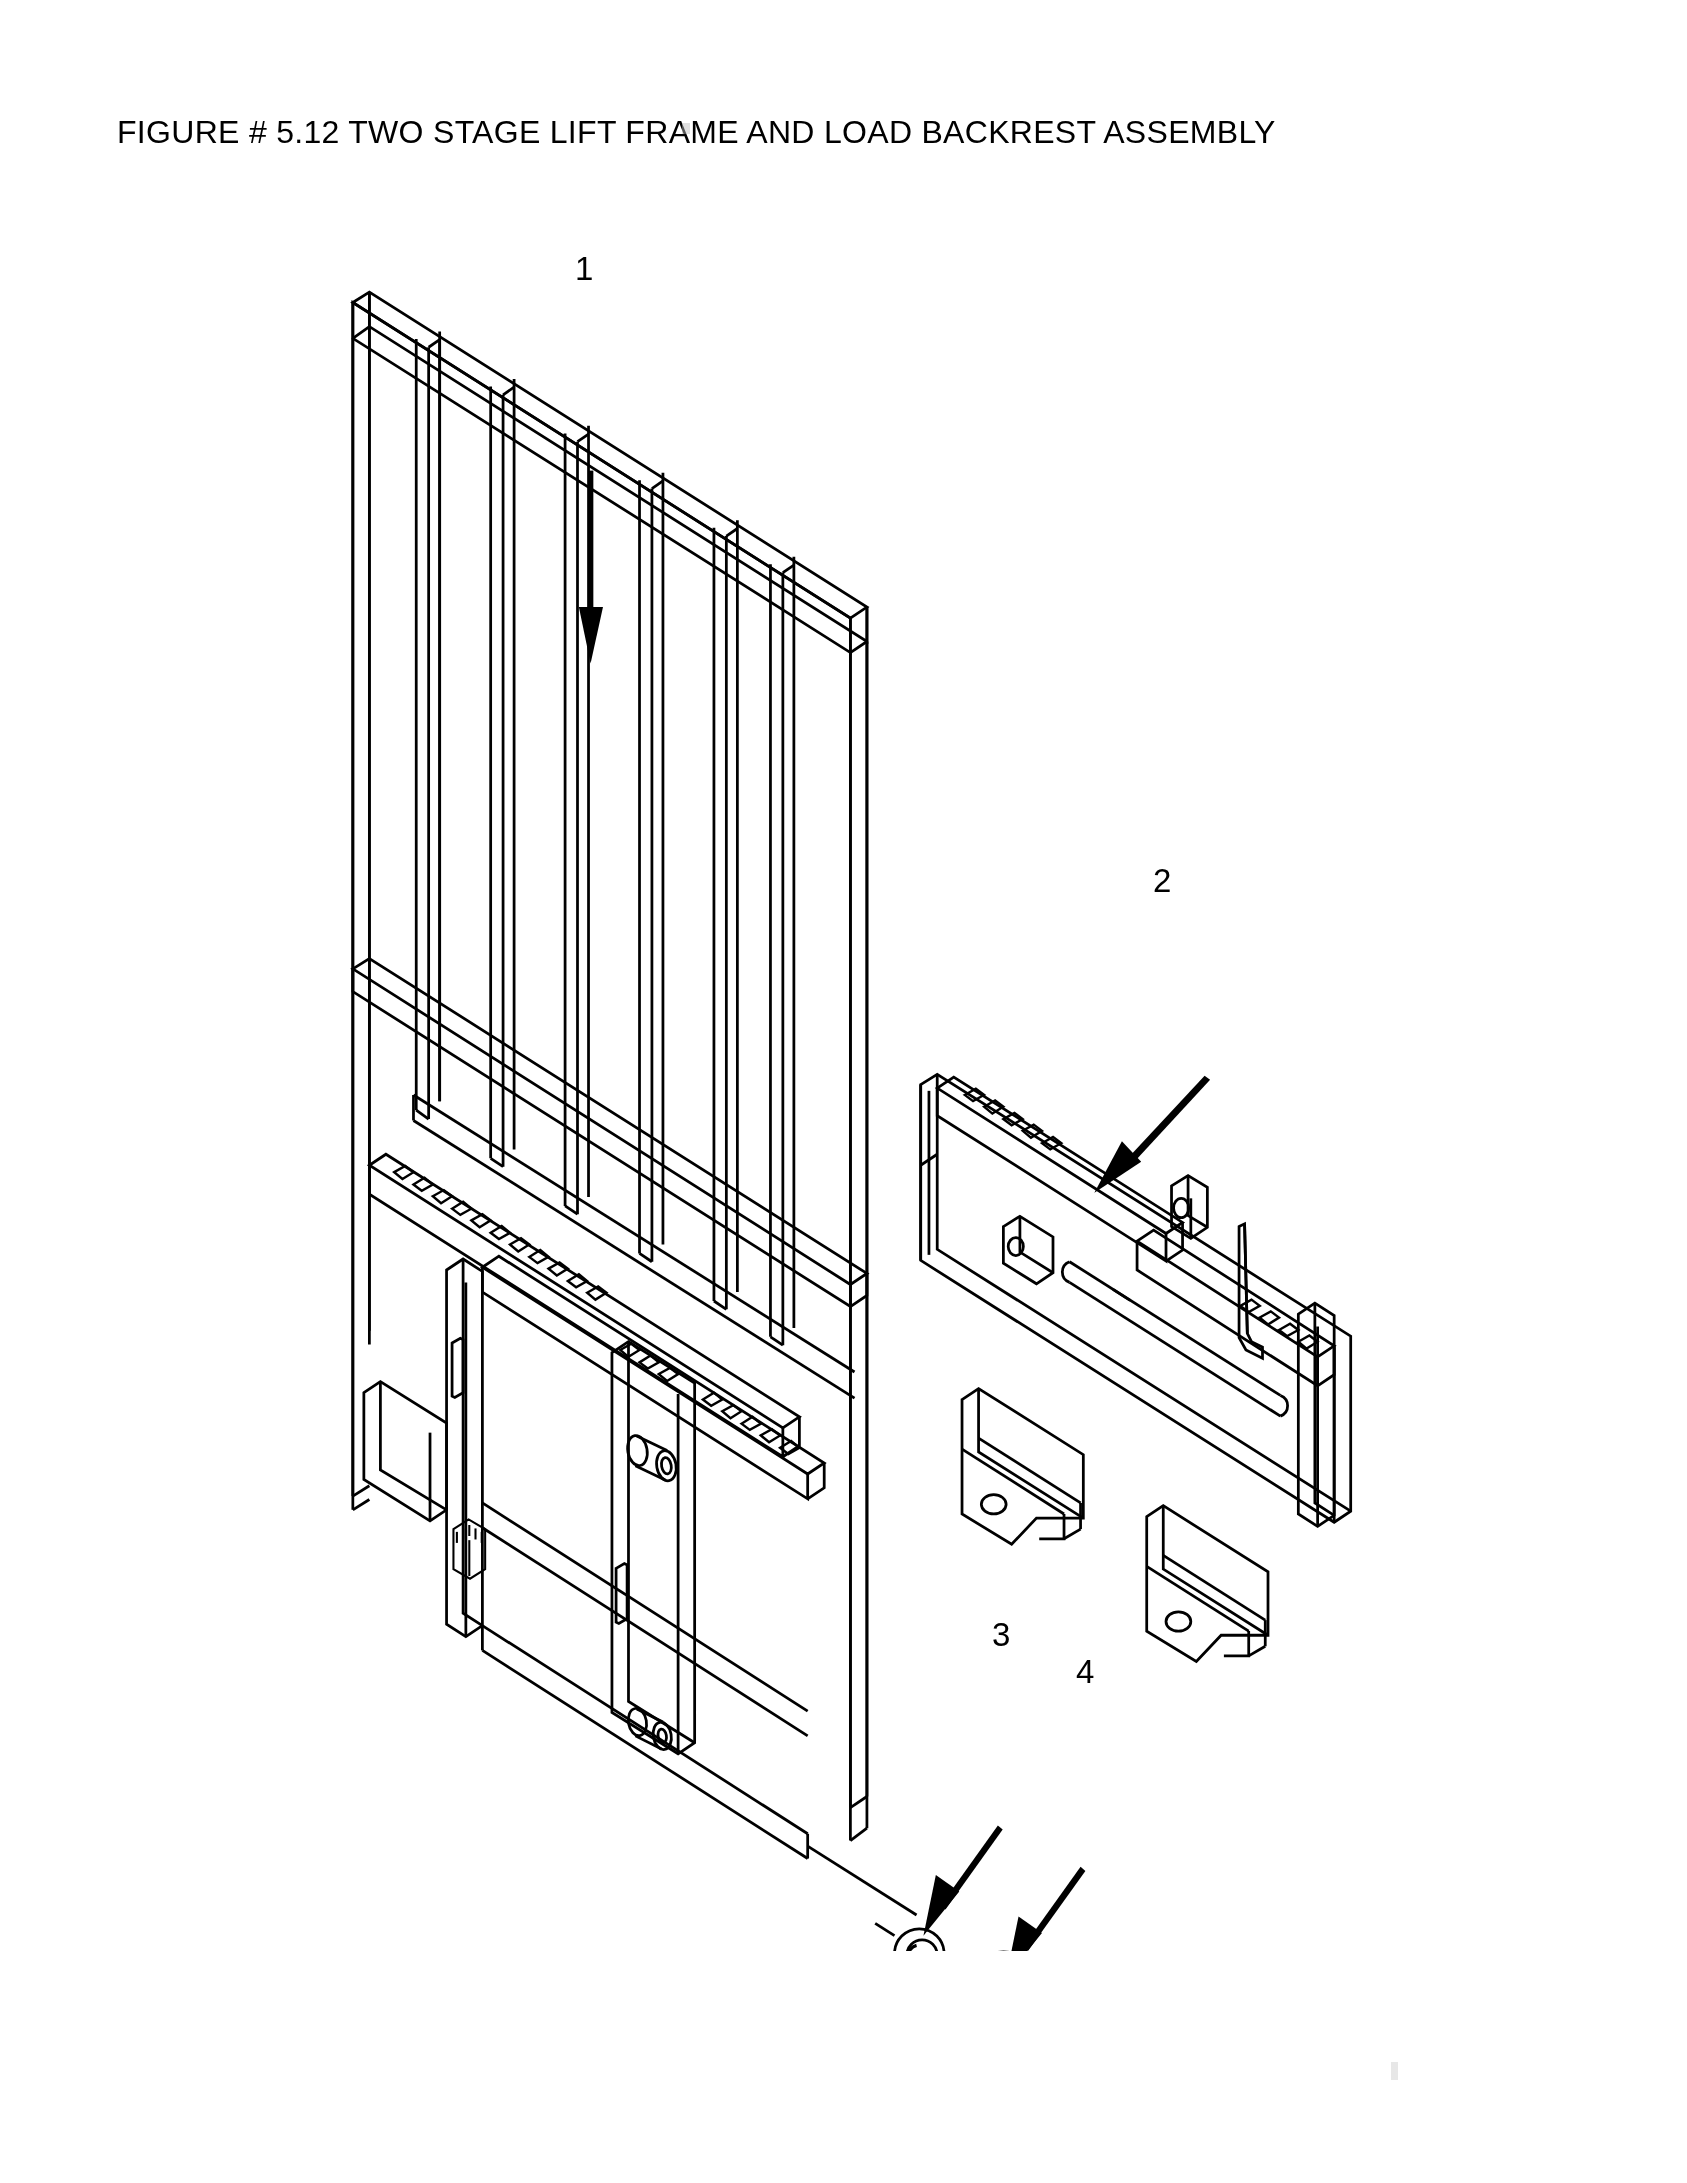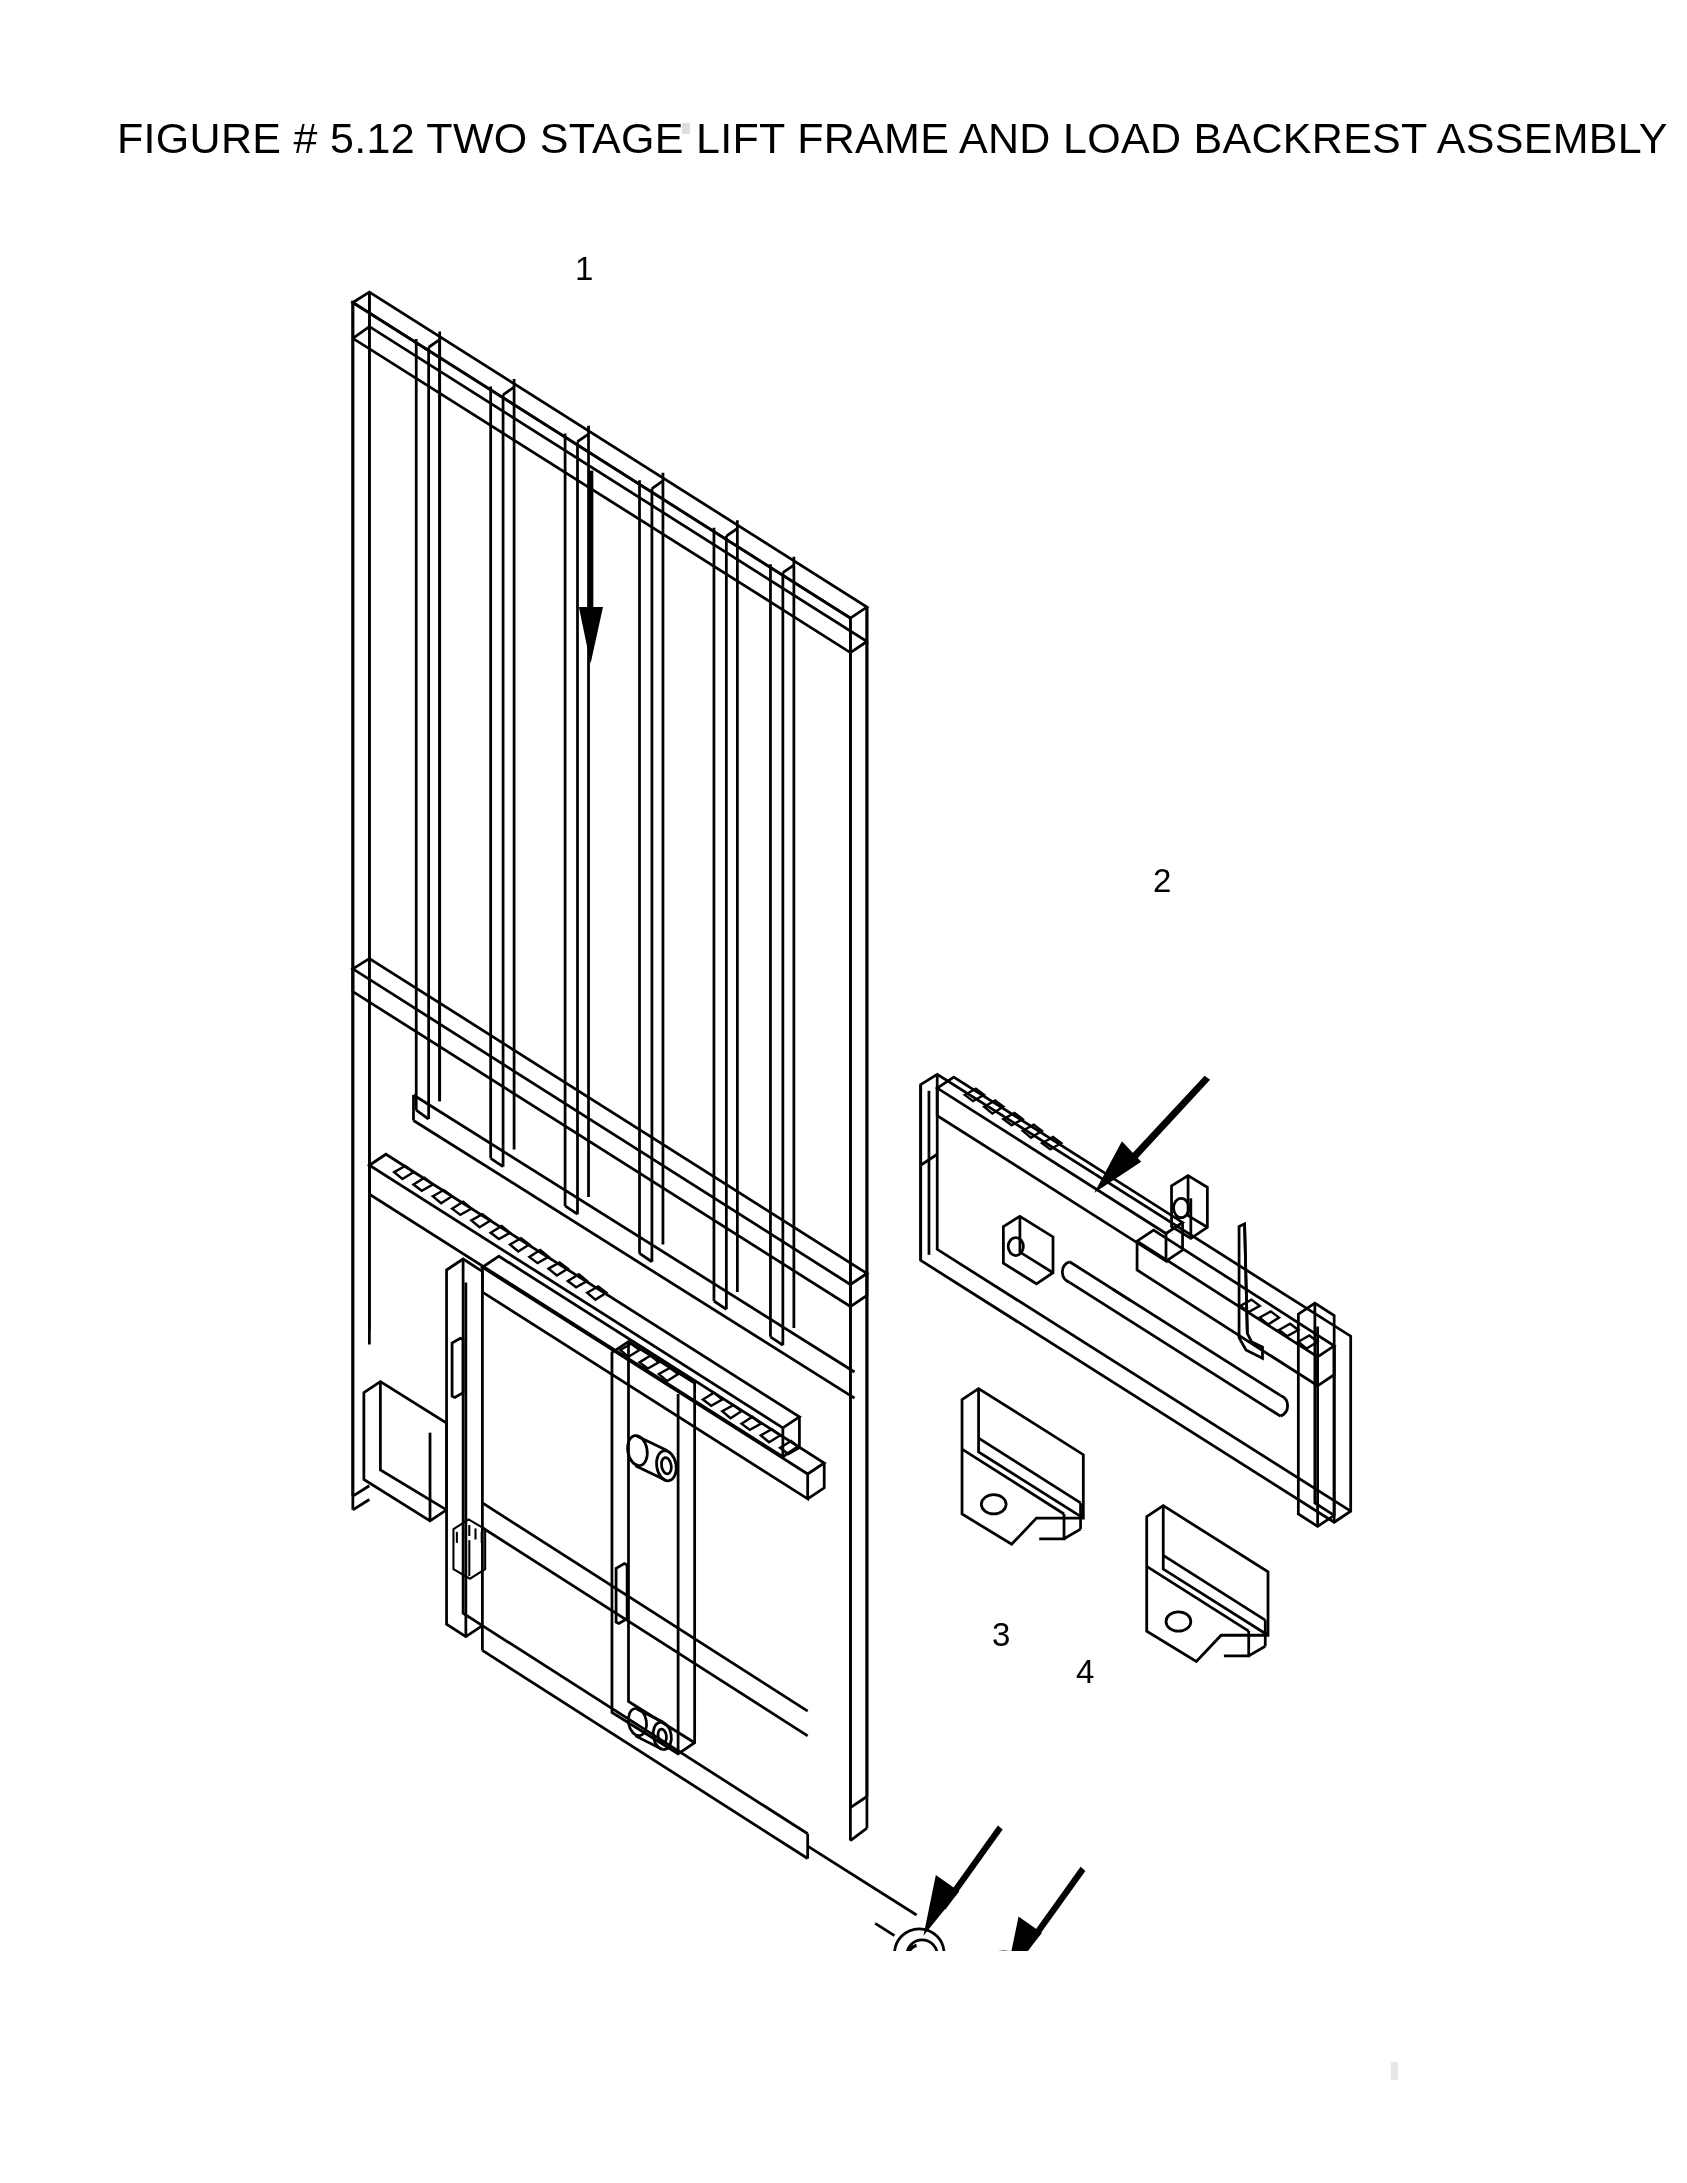--- a/index.html
+++ b/index.html
@@ -14,21 +14,21 @@
     overflow: hidden;
     font-family: "Liberation Sans", sans-serif;
     color: #000000;
   }
 
   
   #page-title {
     position: absolute;
     left: 117px;
     top: 114px;
-    font-size: 43px;
+    font-size: 32px;
     letter-spacing: 0.3px;
     white-space: nowrap;
     font-weight: 400;
   }
 
   
   #drawing {
     position: absolute;
     left: 0;
     top: 159px;

